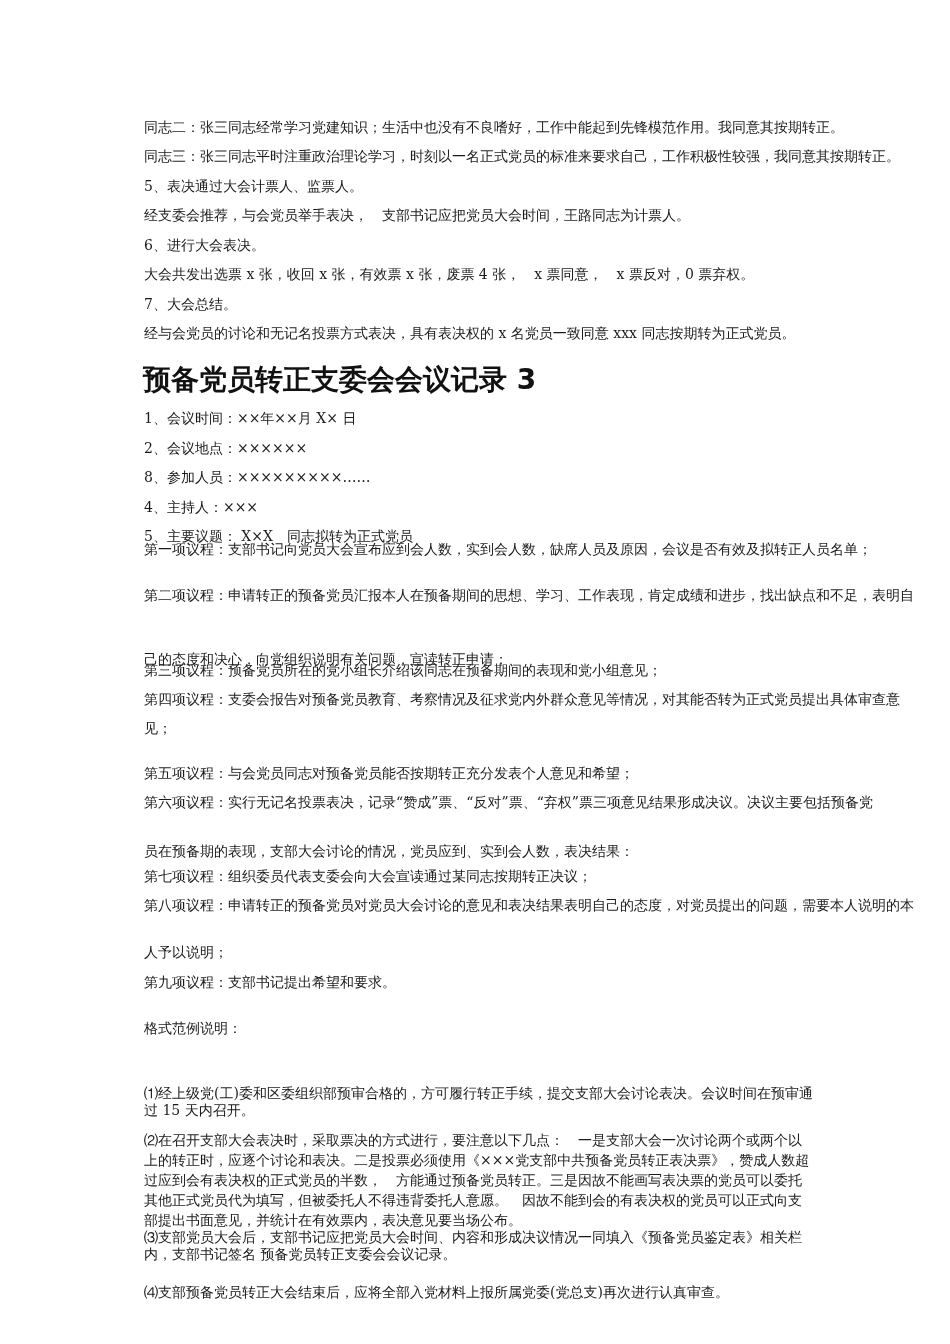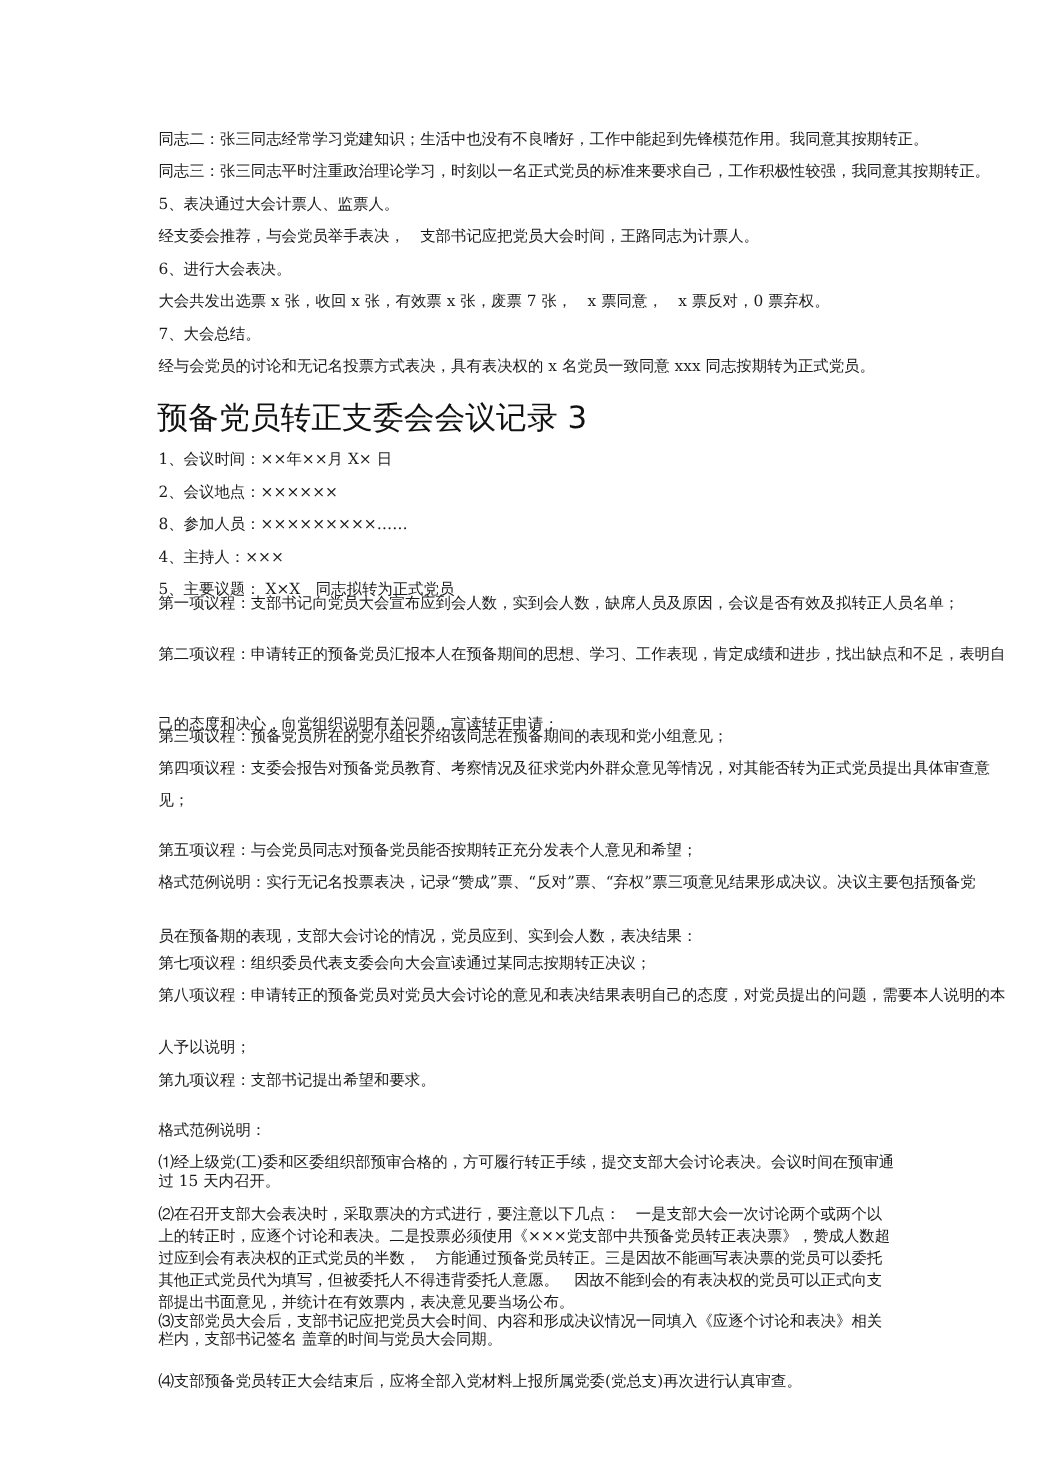--- a/index.html
+++ b/index.html
@@ -5,59 +5,59 @@
   html, body { margin: 0; padding: 0; background: #ffffff; }
   body {
     width: 950px; height: 1344px; position: relative; overflow: hidden;
     font-family: "DejaVu Serif", "Liberation Serif", serif;
     color: #1a1a1a;
   }
   .line {
     position: absolute; left: 144px; width: 670px;
     font-size: 14px; line-height: 14px; white-space: nowrap;
   }
-  .wrap { white-space: normal; line-height: 17px; }
+  .wrap { white-space: normal; line-height: 17px; margin-top: 36px; }
   .title {
     position: absolute; left: 143px; top: 360px;
     font-family: "DejaVu Sans", "Liberation Sans", sans-serif;
-    font-size: 28px; font-weight: normal; line-height: 40px; color: #111;
+    font-size: 28px; font-weight: bold; line-height: 40px; color: #111;
     letter-spacing: 0px; white-space: nowrap;
   }
 </style>
 </head>
 <body>
 
 <div class="line" style="top:120px">同志二：张三同志经常学习党建知识；生活中也没有不良嗜好，工作中能起到先锋模范作用。我同意其按期转正。</div>
 <div class="line" style="top:149px">同志三：张三同志平时注重政治理论学习，时刻以一名正式党员的标准来要求自己，工作积极性较强，我同意其按期转正。</div>
 <div class="line" style="top:179px">5、表决通过大会计票人、监票人。</div>
 <div class="line" style="top:208px">经支委会推荐，与会党员举手表决，　支部书记应把党员大会时间，王路同志为计票人。</div>
 <div class="line" style="top:238px">6、进行大会表决。</div>
-<div class="line" style="top:267px">大会共发出选票 x 张，收回 x 张，有效票 x 张，废票 7 张，　x 票同意，　x 票反对，0 票弃权。</div>
+<div class="line" style="top:267px">大会共发出选票 x 张，收回 x 张，有效票 x 张，废票 4 张，　x 票同意，　x 票反对，0 票弃权。</div>
 <div class="line" style="top:297px">7、大会总结。</div>
 <div class="line" style="top:326px">经与会党员的讨论和无记名投票方式表决，具有表决权的 x 名党员一致同意 xxx 同志按期转为正式党员。</div>
 
 <div class="title">预备党员转正支委会会议记录 3</div>
 
 <div class="line" style="top:411px">1、会议时间：××年××月 X× 日</div>
 <div class="line" style="top:441px">2、会议地点：××××××</div>
 <div class="line" style="top:470px">8、参加人员：×××××××××……</div>
 <div class="line" style="top:500px">4、主持人：×××</div>
 <div class="line" style="top:529px">5、主要议题： X×X　同志拟转为正式党员</div>
 
 <div class="line" style="top:542px">第一项议程：支部书记向党员大会宣布应到会人数，实到会人数，缺席人员及原因，会议是否有效及拟转正人员名单；</div>
 <div class="line" style="top:588px">第二项议程：申请转正的预备党员汇报本人在预备期间的思想、学习、工作表现，肯定成绩和进步，找出缺点和不足，表明自</div>
 <div class="line" style="top:652px">己的态度和决心，向党组织说明有关问题，宣读转正申请；</div>
 <div class="line" style="top:663px">第三项议程：预备党员所在的党小组长介绍该同志在预备期间的表现和党小组意见；</div>
 <div class="line" style="top:692px">第四项议程：支委会报告对预备党员教育、考察情况及征求党内外群众意见等情况，对其能否转为正式党员提出具体审查意</div>
 <div class="line" style="top:721px">见；</div>
 <div class="line" style="top:766px">第五项议程：与会党员同志对预备党员能否按期转正充分发表个人意见和希望；</div>
-<div class="line" style="top:795px">格式范例说明：实行无记名投票表决，记录“赞成”票、“反对”票、“弃权”票三项意见结果形成决议。决议主要包括预备党</div>
+<div class="line" style="top:795px">第六项议程：实行无记名投票表决，记录“赞成”票、“反对”票、“弃权”票三项意见结果形成决议。决议主要包括预备党</div>
 <div class="line" style="top:844px">员在预备期的表现，支部大会讨论的情况，党员应到、实到会人数，表决结果：</div>
 <div class="line" style="top:869px">第七项议程：组织委员代表支委会向大会宣读通过某同志按期转正决议；</div>
 <div class="line" style="top:898px">第八项议程：申请转正的预备党员对党员大会讨论的意见和表决结果表明自己的态度，对党员提出的问题，需要本人说明的本</div>
 <div class="line" style="top:945px">人予以说明；</div>
 <div class="line" style="top:975px">第九项议程：支部书记提出希望和要求。</div>
 
 <div class="line" style="top:1021px">格式范例说明：</div>
 <div class="line wrap" style="top:1049px">⑴经上级党(工)委和区委组织部预审合格的，方可履行转正手续，提交支部大会讨论表决。会议时间在预审通过 15 天内召开。</div>
 <div class="line wrap" style="top:1094px; line-height:20px">⑵在召开支部大会表决时，采取票决的方式进行，要注意以下几点：　一是支部大会一次讨论两个或两个以上的转正时，应逐个讨论和表决。二是投票必须使用《×××党支部中共预备党员转正表决票》，赞成人数超过应到会有表决权的正式党员的半数，　方能通过预备党员转正。三是因故不能画写表决票的党员可以委托其他正式党员代为填写，但被委托人不得违背委托人意愿。　因故不能到会的有表决权的党员可以正式向支部提出书面意见，并统计在有效票内，表决意见要当场公布。</div>
-<div class="line wrap" style="top:1193px">⑶支部党员大会后，支部书记应把党员大会时间、内容和形成决议情况一同填入《应逐个讨论和表决》相关栏内，支部书记签名 盖章的时间与党员大会同期。</div>
+<div class="line wrap" style="top:1193px">⑶支部党员大会后，支部书记应把党员大会时间、内容和形成决议情况一同填入《预备党员鉴定表》相关栏内，支部书记签名 预备党员转正支委会会议记录。</div>
 <div class="line wrap" style="top:1248px">⑷支部预备党员转正大会结束后，应将全部入党材料上报所属党委(党总支)再次进行认真审查。</div>
 
 </body></html>

